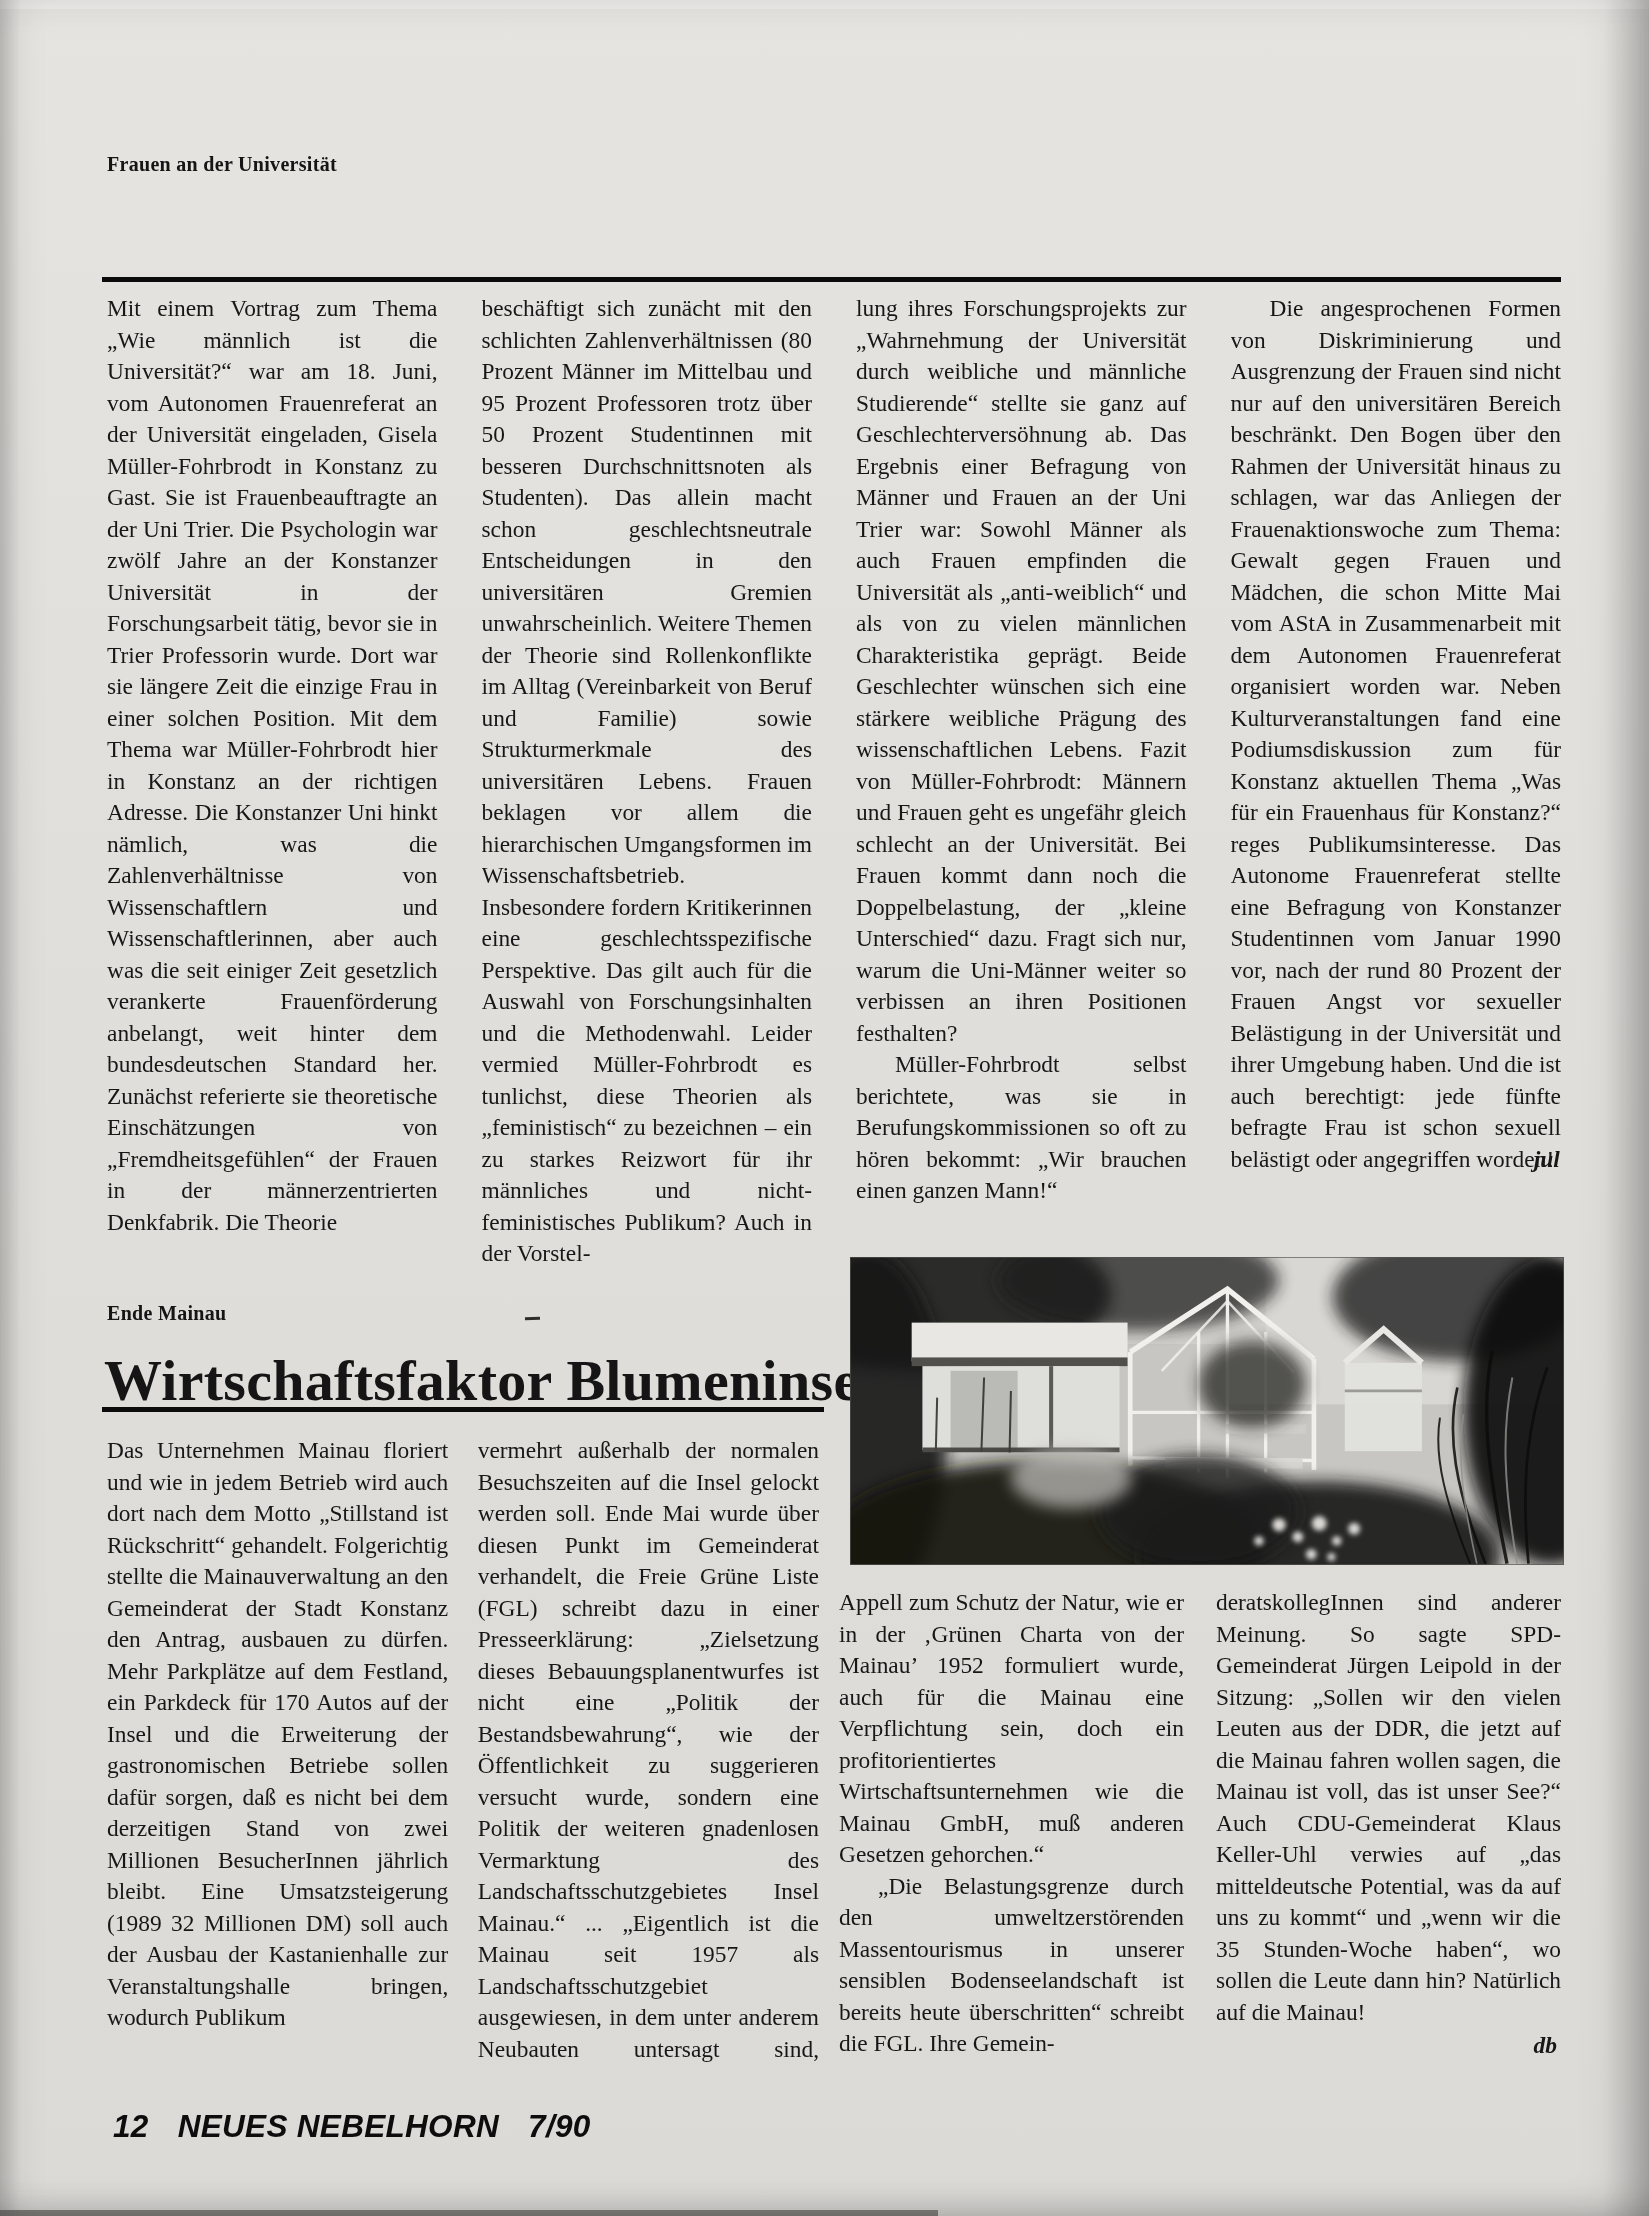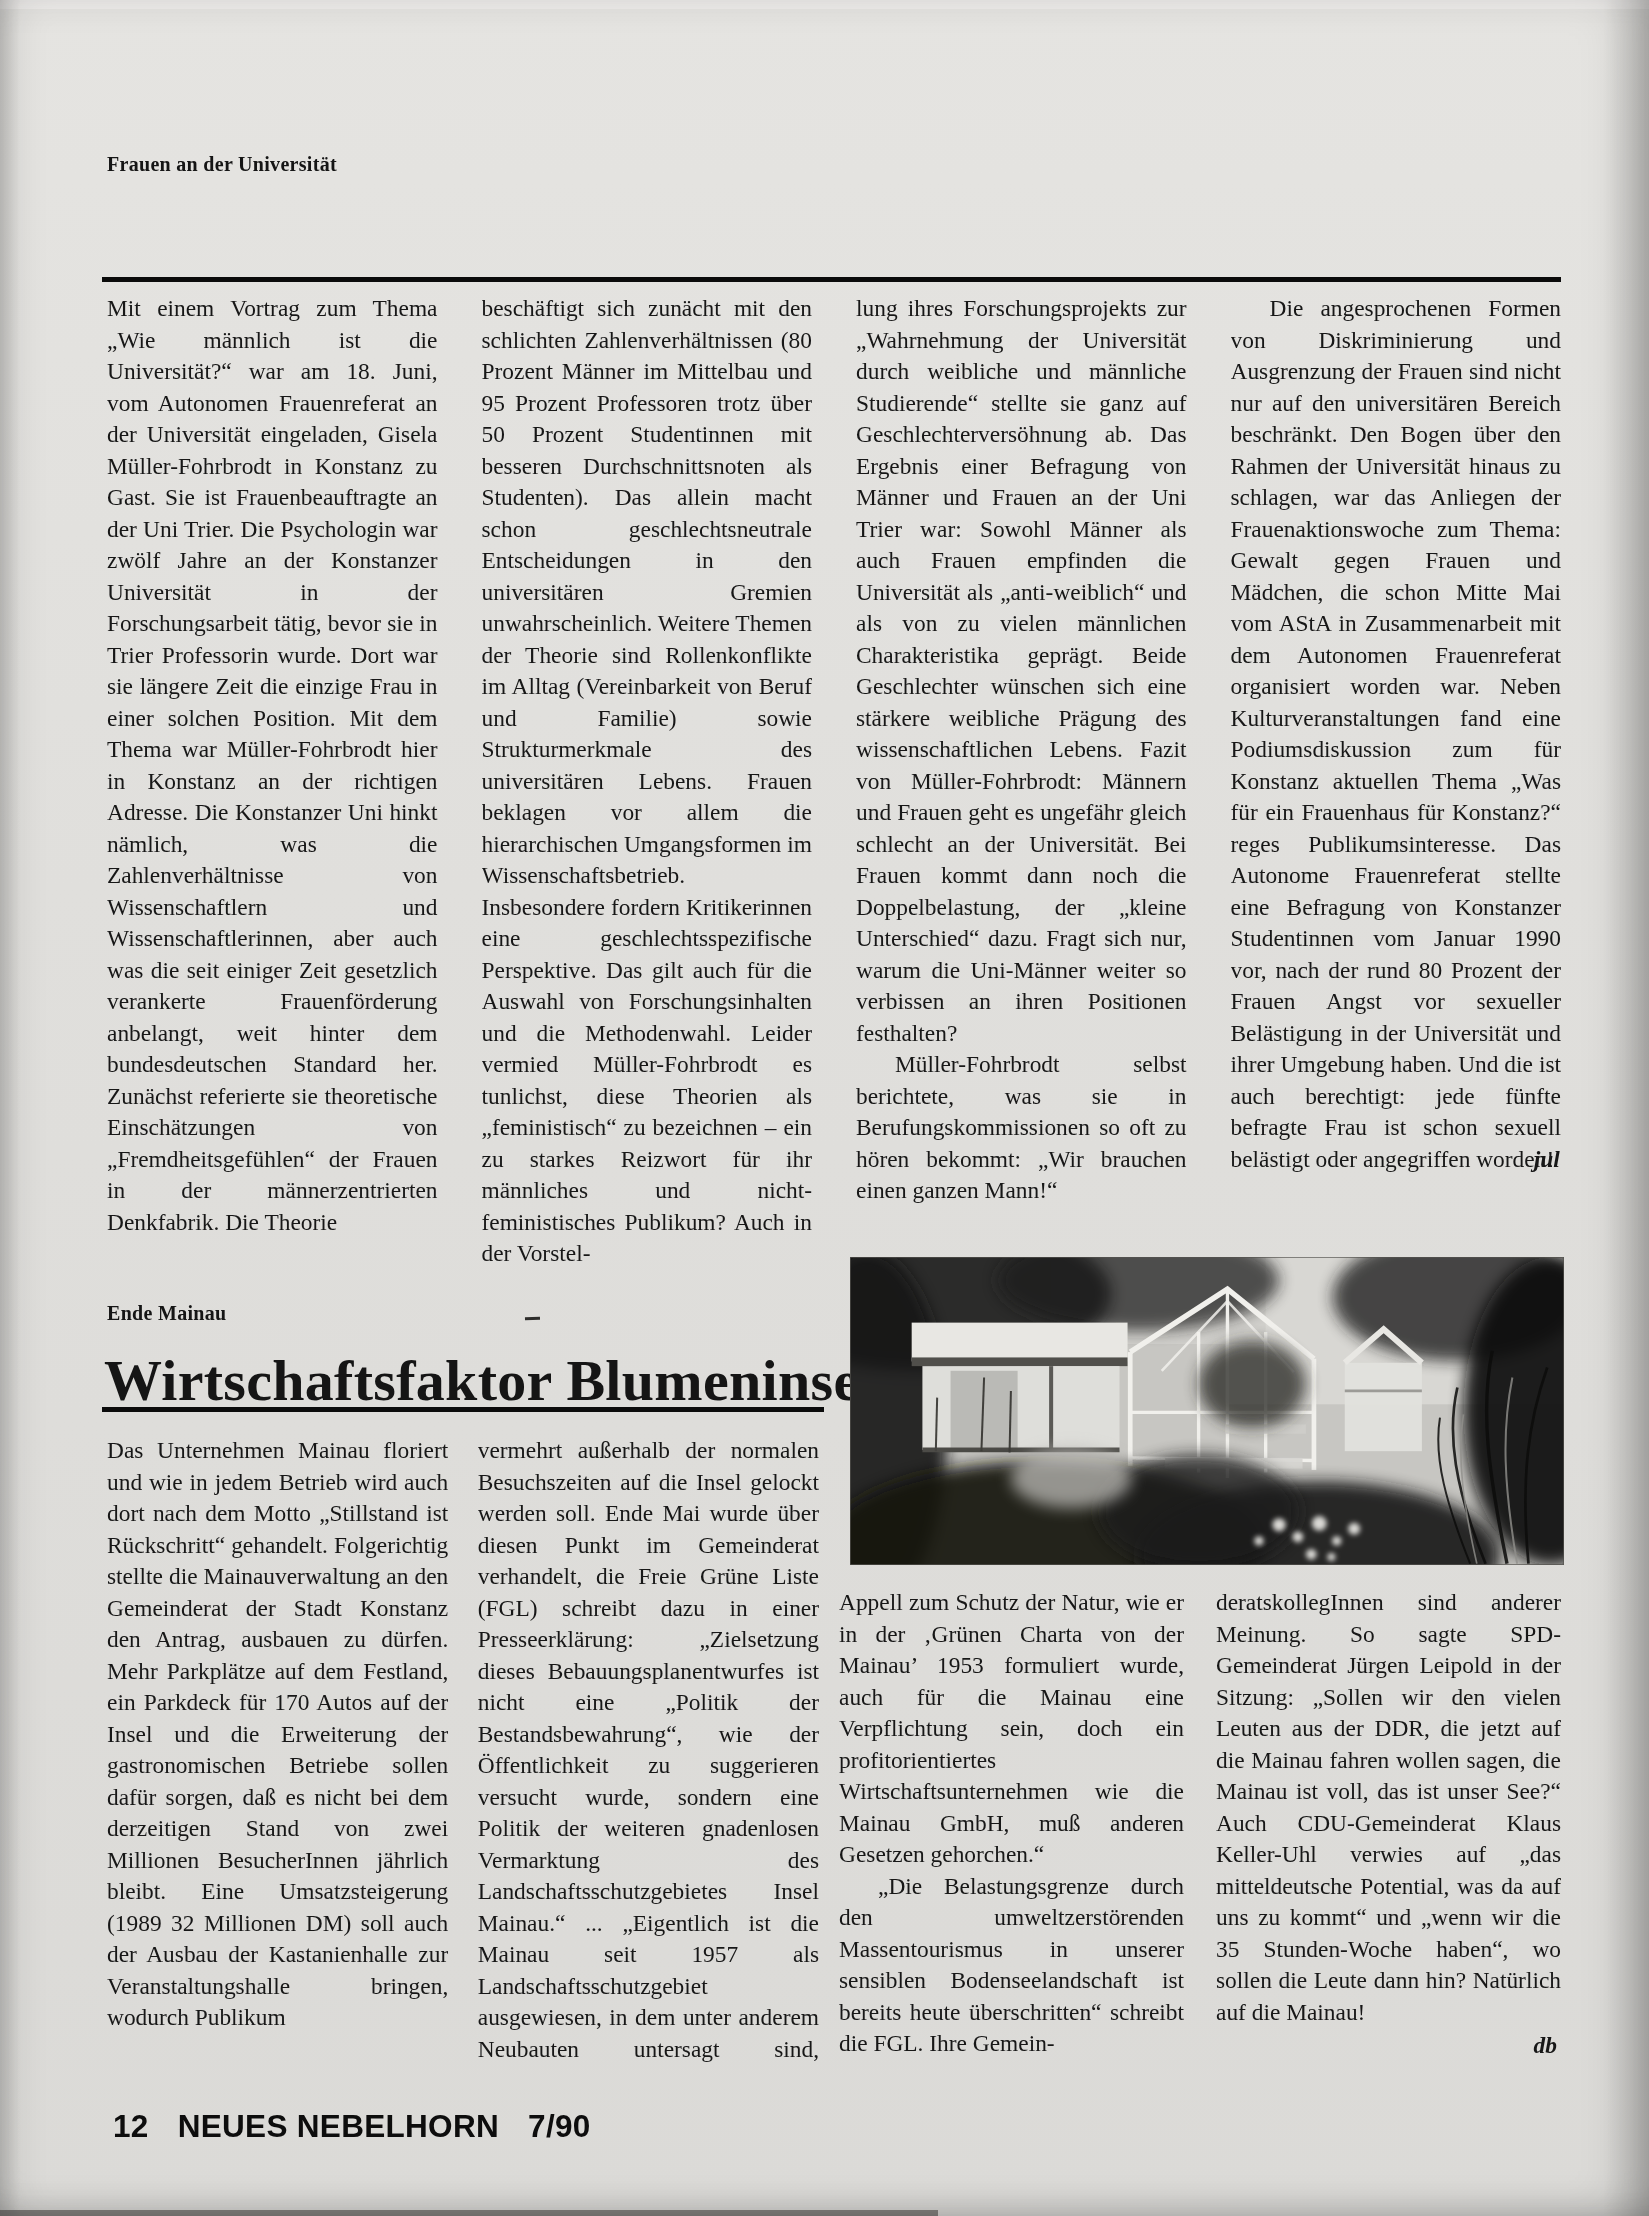--- a/index.html
+++ b/index.html
@@ -39,21 +39,21 @@
   #art2-right .col{max-height:517px;}
 
   .photo{position:absolute;left:850px;top:1257px;width:714px;height:308px;background:#bcbbb7;overflow:hidden;}
   .photo svg{display:block;width:100%;height:100%;}
 
   .artifact-dash{position:absolute;left:525px;top:1317px;width:14.7px;height:3.3px;background:#2e2d2b;transform:rotate(-2deg);}
 
   .footer{
     position:absolute;left:113px;top:2108px;
     font-family:"Liberation Sans", sans-serif;font-weight:bold;font-size:31.5px;color:#0d0d0d;
-    letter-spacing:0.3px;white-space:nowrap;
+    letter-spacing:0.3px;white-space:nowrap;font-style:italic;
   }
   .footer span{margin-right:20px;}
   .footer span:last-child{margin-right:0;}
 </style>
 </head>
 <body>
 
 <div class="page">
 
   <div class="top-strip"></div>
@@ -169,21 +169,21 @@
   <div class="cols" id="art2-left">
       <div class="col">
         <p>Das Unternehmen Mainau floriert und wie in jedem Betrieb wird auch dort nach dem Motto „Stillstand ist Rückschritt“ gehandelt. Folgerichtig stellte die Mainauverwaltung an den Gemeinderat der Stadt Konstanz den Antrag, ausbauen zu dürfen. Mehr Parkplätze auf dem Festland, ein Parkdeck für 170 Autos auf der Insel und die Erweiterung der gastronomischen Betriebe sollen dafür sorgen, daß es nicht bei dem derzeitigen Stand von zwei Millionen BesucherInnen jährlich bleibt. Eine Umsatzsteigerung (1989 32 Millionen DM) soll auch der Ausbau der Kastanienhalle zur Veranstaltungshalle bringen, wodurch Publikum</p>
       </div>
       <div class="col">
         <p>vermehrt außerhalb der normalen Besuchszeiten auf die Insel gelockt werden soll. Ende Mai wurde über diesen Punkt im Gemeinderat verhandelt, die Freie Grüne Liste (FGL) schreibt dazu in einer Presseerklärung: „Zielsetzung dieses Bebauungsplanentwurfes ist nicht eine „Politik der Bestandsbewahrung“, wie der Öffentlichkeit zu suggerieren versucht wurde, sondern eine Politik der weiteren gnadenlosen Vermarktung des Landschaftsschutzgebietes Insel Mainau.“ ... „Eigentlich ist die Mainau seit 1957 als Landschaftsschutzgebiet ausgewiesen, in dem unter anderem Neubauten untersagt sind, eigentlich sollte der mahnende</p>
       </div>
     </div>
   <div class="cols" id="art2-right">
       <div class="col">
-        <p>Appell zum Schutz der Natur, wie er in der ‚Grünen Charta von der Mainau’ 1953 formuliert wurde, auch für die Mainau eine Verpflichtung sein, doch ein profitorientiertes Wirtschaftsunternehmen wie die Mainau GmbH, muß anderen Gesetzen gehorchen.“</p>
+        <p>Appell zum Schutz der Natur, wie er in der ‚Grünen Charta von der Mainau’ 1952 formuliert wurde, auch für die Mainau eine Verpflichtung sein, doch ein profitorientiertes Wirtschaftsunternehmen wie die Mainau GmbH, muß anderen Gesetzen gehorchen.“</p>
         <p class="ind">„Die Belastungsgrenze durch den umweltzerstörenden Massentourismus in unserer sensiblen Bodenseelandschaft ist bereits heute überschritten“ schreibt die FGL. Ihre Gemein-</p>
       </div>
       <div class="col">
         <p>deratskollegInnen sind anderer Meinung. So sagte SPD-Gemeinderat Jürgen Leipold in der Sitzung: „Sollen wir den vielen Leuten aus der DDR, die jetzt auf die Mainau fahren wollen sagen, die Mainau ist voll, das ist unser See?“ Auch CDU-Gemeinderat Klaus Keller-Uhl verwies auf „das mitteldeutsche Potential, was da auf uns zu kommt“ und „wenn wir die 35 Stunden-Woche haben“, wo sollen die Leute dann hin? Natürlich auf die Mainau!<span class="sig-line">db</span></p>
       </div>
     </div>
 
   <div class="footer">
     <span>12</span>
     <span>NEUES NEBELHORN</span>

